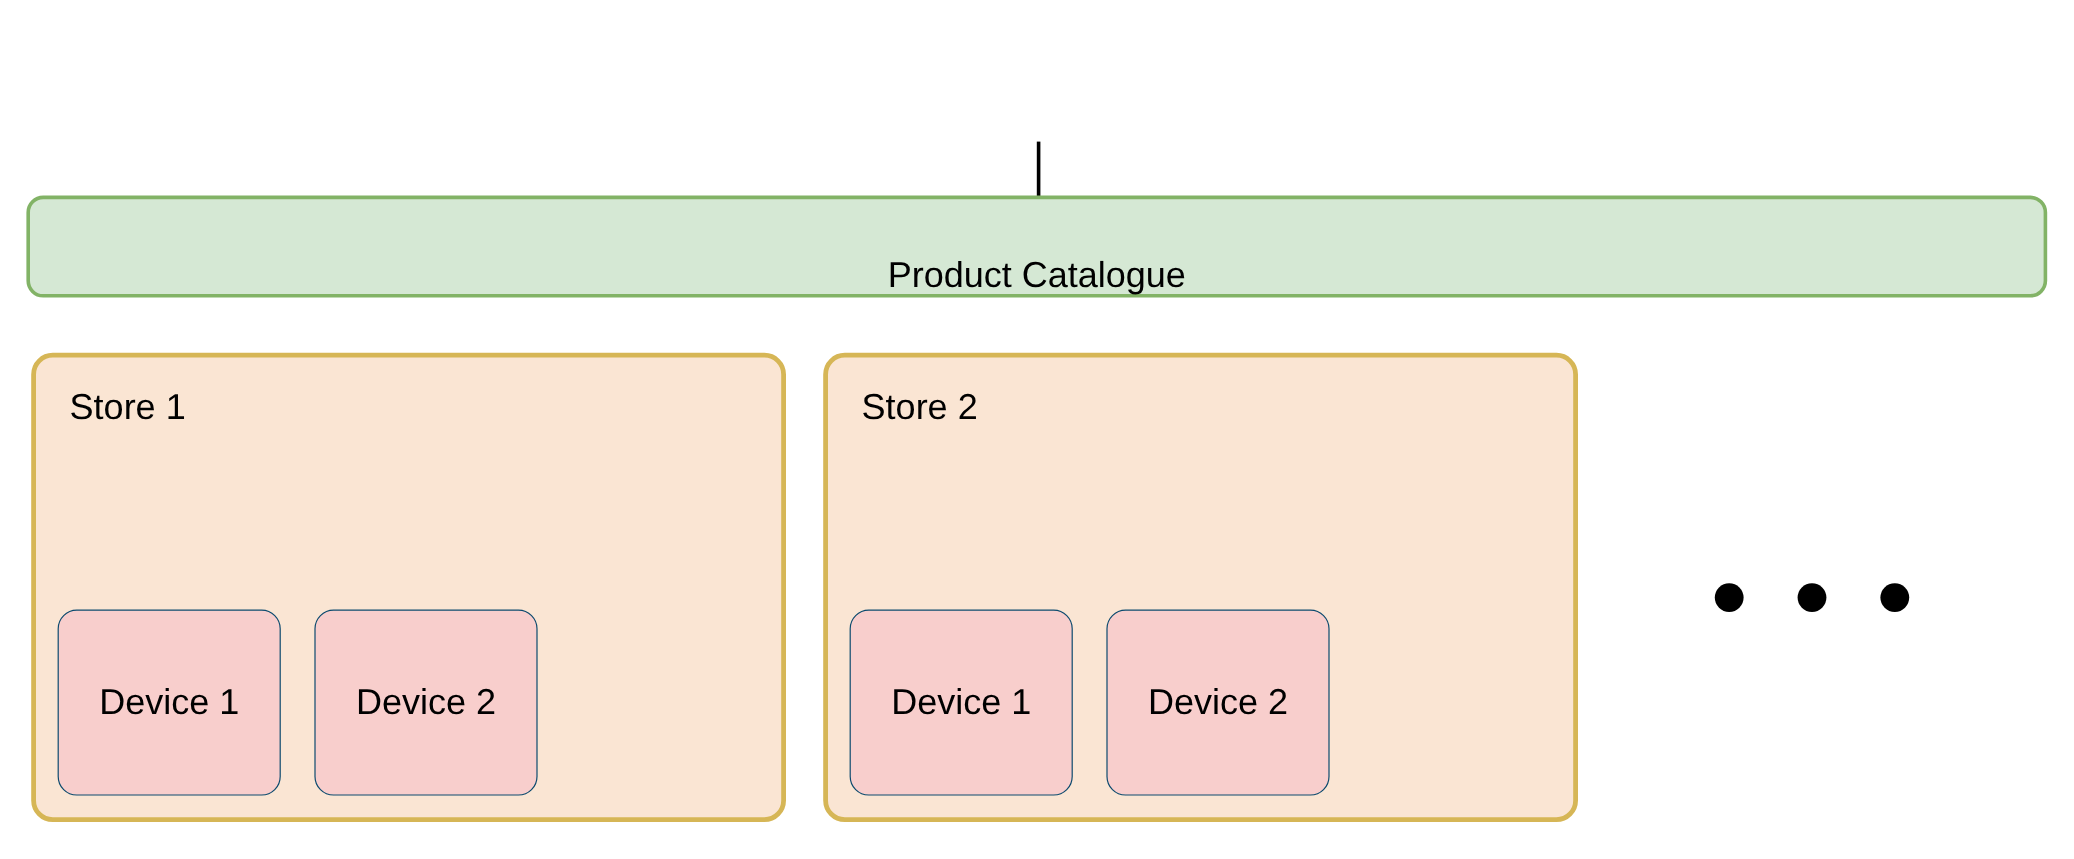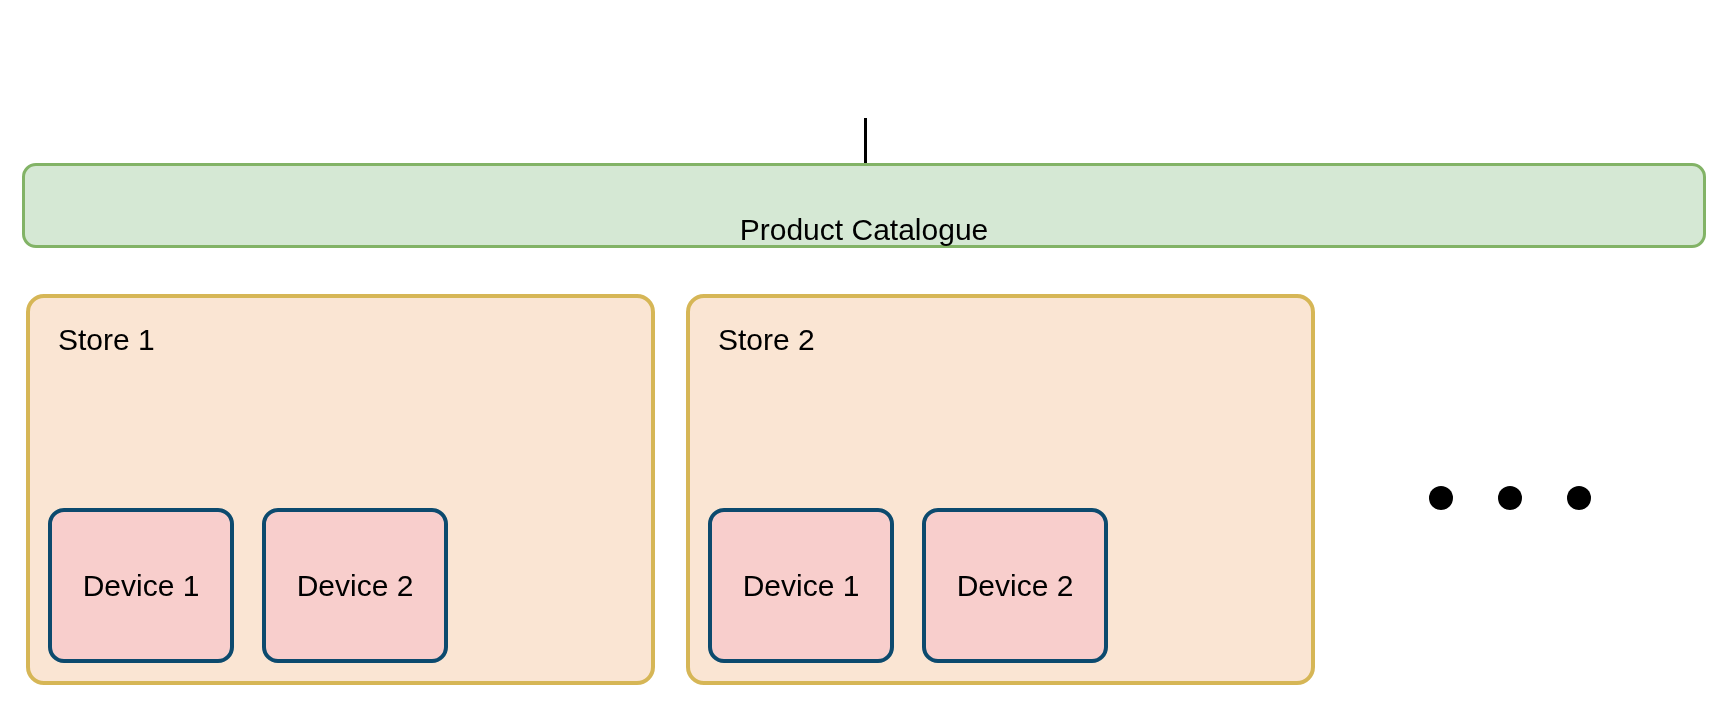--- a/index.html
+++ b/index.html
@@ -96,21 +96,21 @@
   }
 
   
   .node-device {
     position: absolute;
     box-sizing: border-box;
     top: 210px;
     width: 186px;
     height: 155px;
     background: #f8cecc;
-    border: 4px solid #0c4a6e;
+    border: 1px solid #0c4a6e;
     border-radius: 16px;
     display: flex;
     align-items: center;
     justify-content: center;
   }
   .node-device .label {
     font-size: 30px;
     color: #000000;
     line-height: 1;
     white-space: nowrap;

